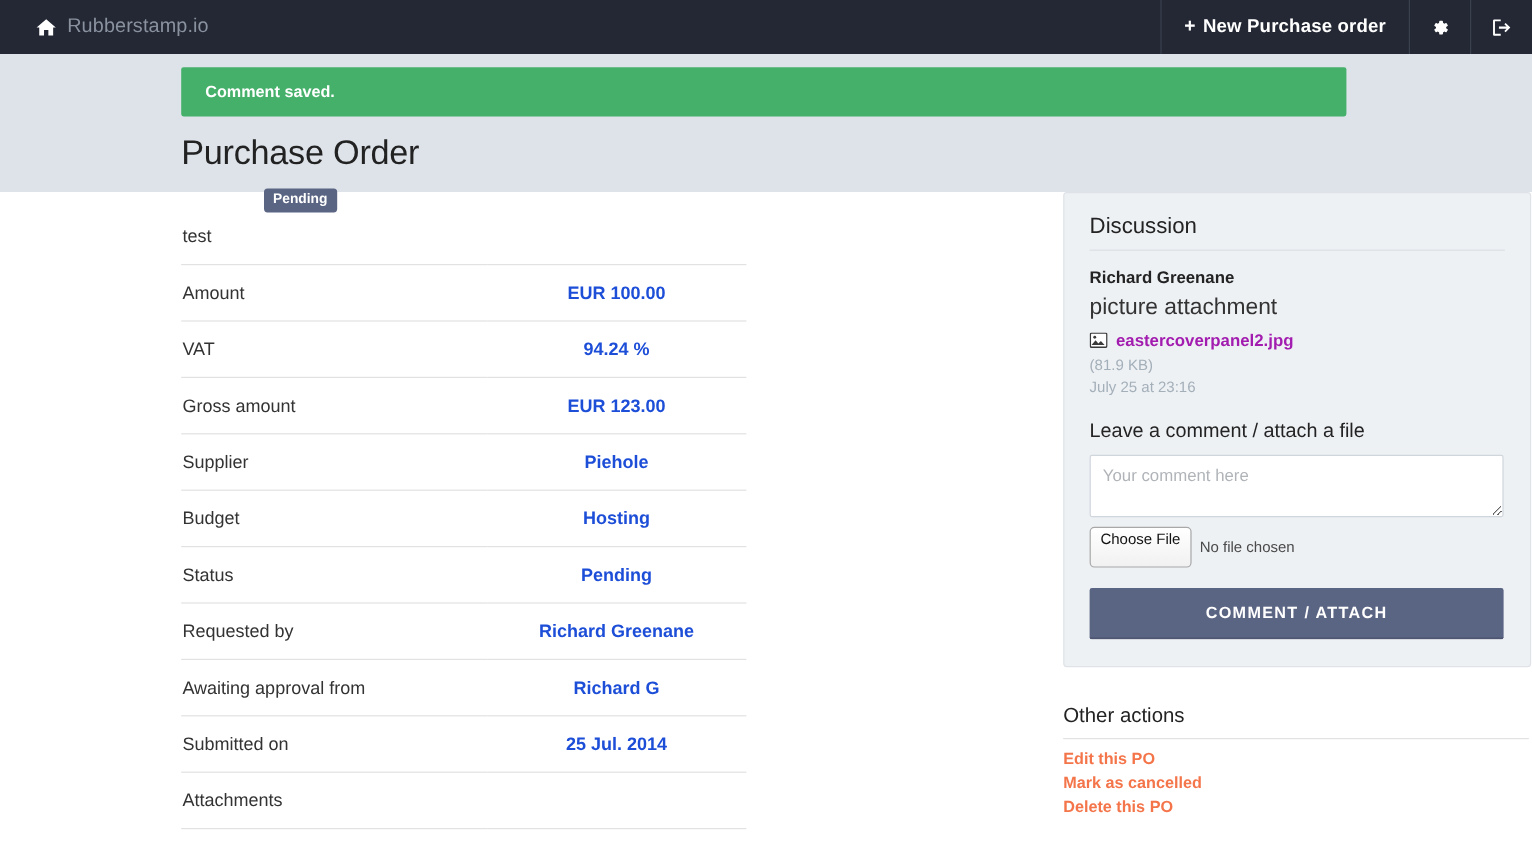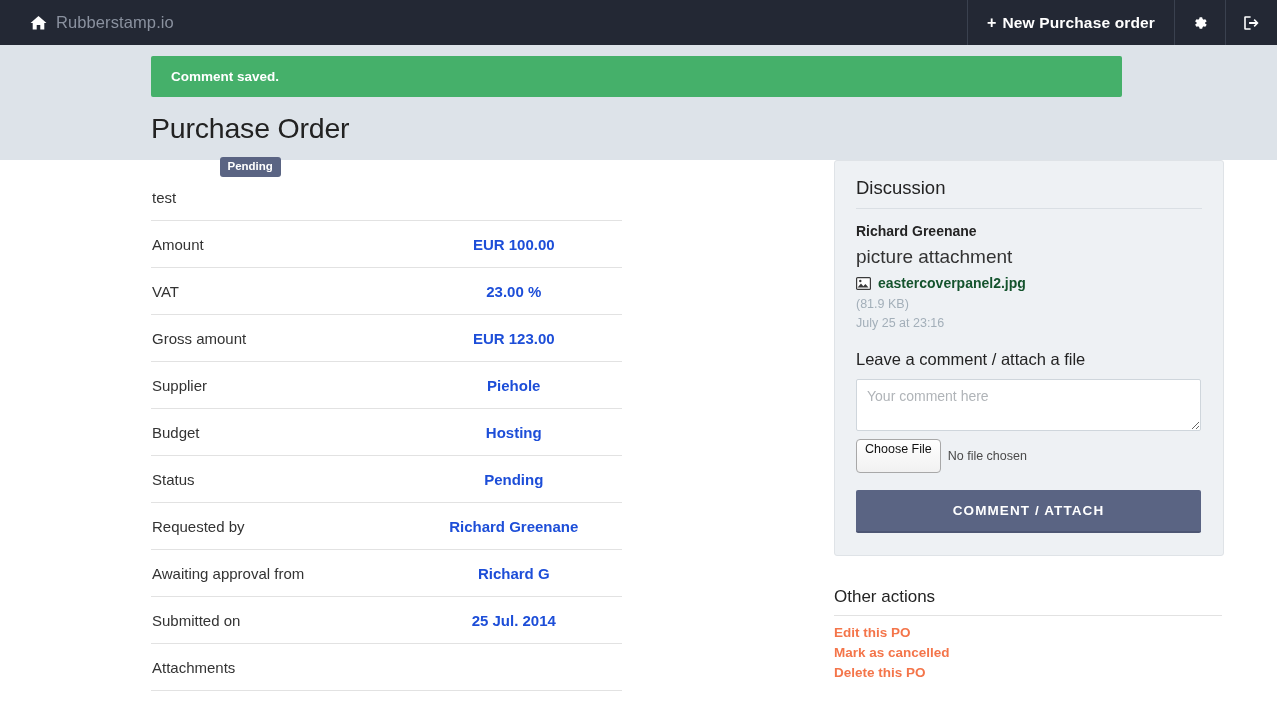--- a/index.html
+++ b/index.html
@@ -111,21 +111,21 @@
     background: #ffffff;
     height: 545px;
   }
   .col-left {
     width: 622px;
     margin-left: 151px;
     padding-top: 14px;
   }
   .col-right {
     width: 332px;
-    margin-left: 61px;
+    margin-left: 113px;
     padding-top: 0px;
   }
 
   
   .detail-table { width: 471px; border-collapse: collapse; }
   .detail-table tr { border-bottom: 1px solid #e2e2e2; }
   .detail-table td {
     padding: 15px 1px 14px;
     font-size: 15px;
     color: #333333;
@@ -163,21 +163,21 @@
     margin-bottom: 7px;
   }
   .attach-line {
     display: flex;
     align-items: center;
     gap: 7px;
     margin-bottom: 6px;
   }
   .attach-line .pic-ico { display: inline-flex; color: #3a3a3a; }
   .attach-link {
-    color: #14532d;
+    color: #a21caf;
     font-size: 14px;
     font-weight: bold;
     text-decoration: none;
     cursor: pointer;
   }
   .meta-line {
     font-size: 12.5px;
     color: #a3afb9;
     margin-bottom: 5px;
   }
@@ -312,21 +312,21 @@
       <tbody>
         <tr class="single">
           <td class="label" colspan="2">test</td>
         </tr>
         <tr>
           <td class="label">Amount</td>
           <td class="value">EUR 100.00</td>
         </tr>
         <tr>
           <td class="label">VAT</td>
-          <td class="value">23.00 %</td>
+          <td class="value">94.24 %</td>
         </tr>
         <tr>
           <td class="label">Gross amount</td>
           <td class="value">EUR 123.00</td>
         </tr>
         <tr>
           <td class="label">Supplier</td>
           <td class="value">Piehole</td>
         </tr>
         <tr>

